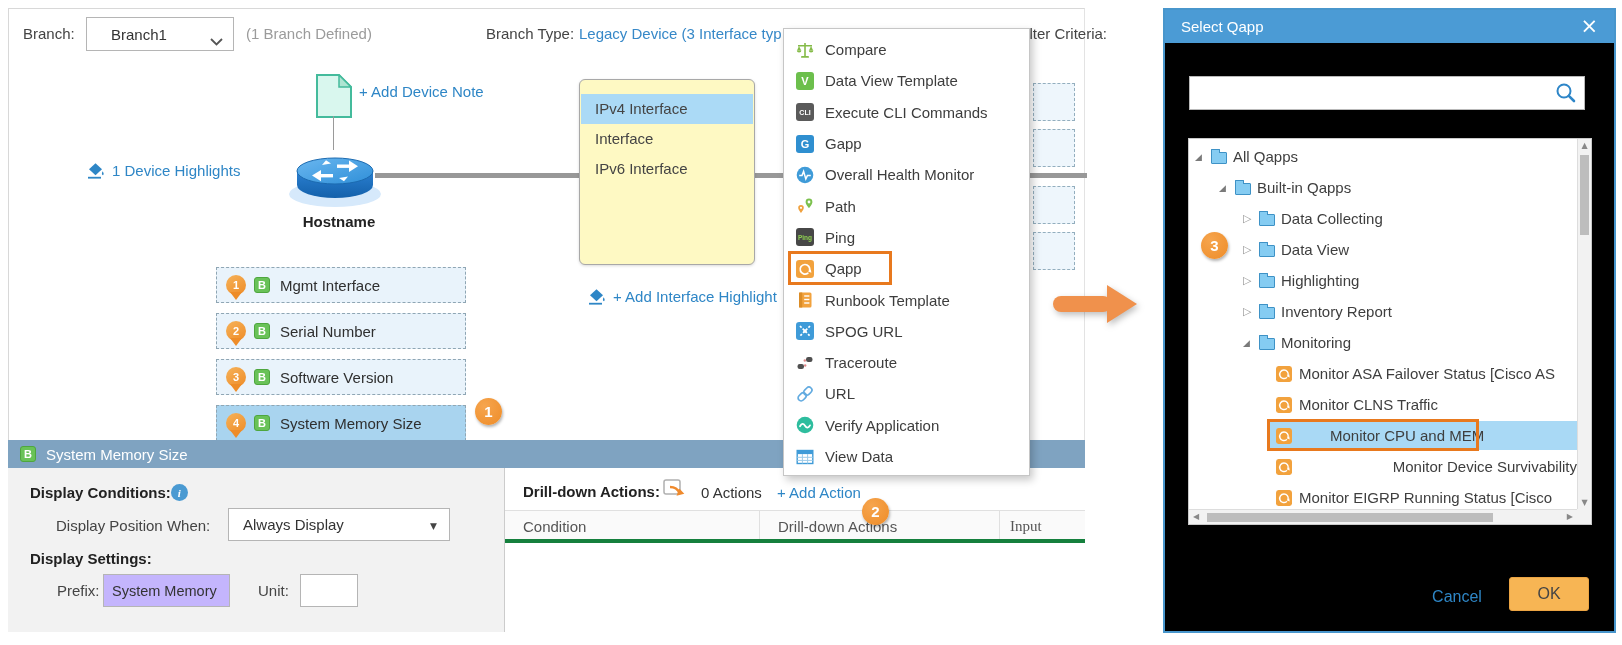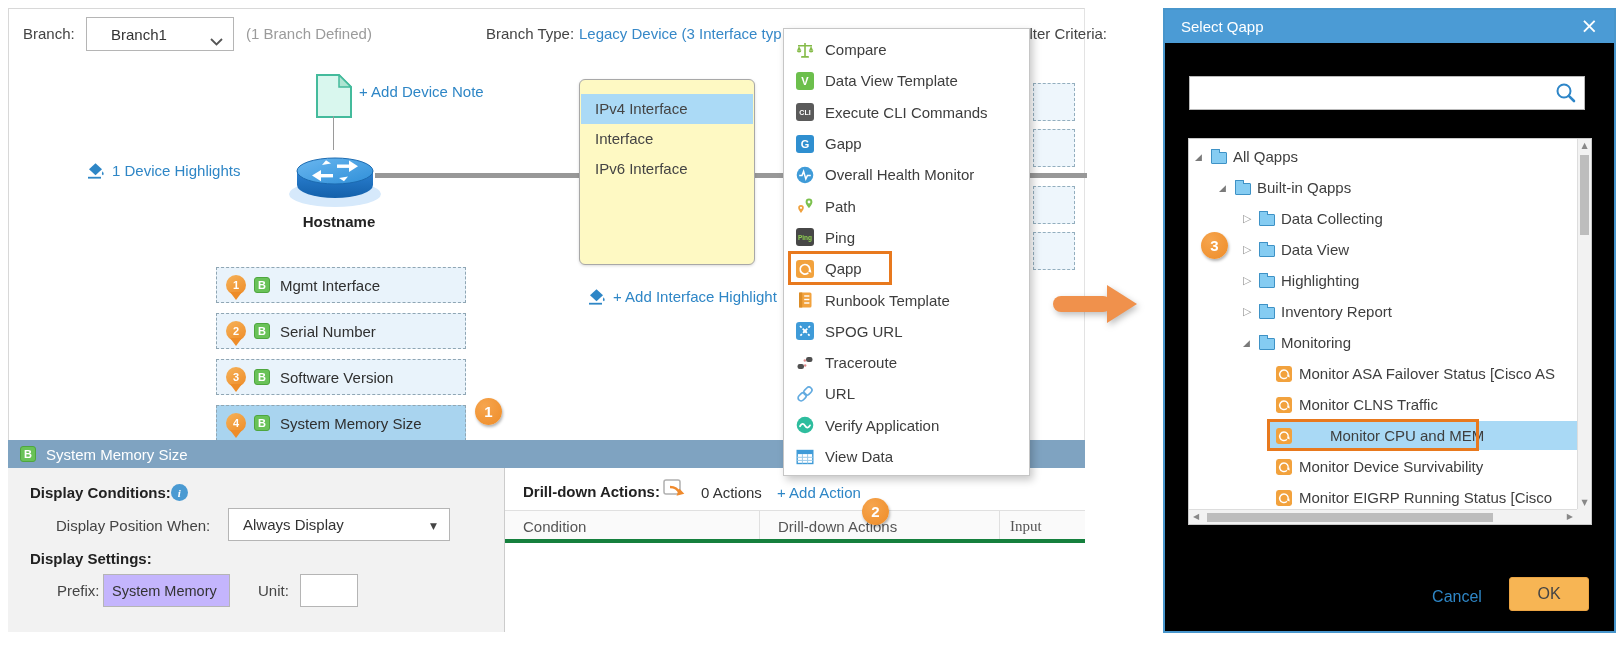--- a/index.html
+++ b/index.html
@@ -490,21 +490,21 @@
           <span class="icn" style="transform: scale(0.89);">
             <svg width="18" height="18" viewBox="0 0 18 18">
               <rect width="18" height="18" rx="3.2" fill="#f2a23d"></rect>
               <path d="M13.6,10.6 a4.8,4.8 0 1 0 -1.8,2.6" fill="none" stroke="#fff" stroke-width="1.7" stroke-linecap="round"></path>
               <path d="M14.8,9.2 l0.6,3.6 l-3.4,-1.2 Z" fill="#fff"></path>
             </svg>
           </span>
           <span class="tlabel">Monitor CPU and MEM</span>
           <div id="sel-ring"></div>
         </div>
-        <div class="trow" style="padding-left: 86px;">
+        <div class="trow" style="padding-left: 86px; justify-content: space-between;">
           <span class="icn" style="transform: scale(0.89);">
             <svg width="18" height="18" viewBox="0 0 18 18">
               <rect width="18" height="18" rx="3.2" fill="#f2a23d"></rect>
               <path d="M13.6,10.6 a4.8,4.8 0 1 0 -1.8,2.6" fill="none" stroke="#fff" stroke-width="1.7" stroke-linecap="round"></path>
               <path d="M14.8,9.2 l0.6,3.6 l-3.4,-1.2 Z" fill="#fff"></path>
             </svg>
           </span>
           <span class="tlabel">Monitor Device Survivability</span>
         </div>
         <div class="trow" style="padding-left: 86px;">

